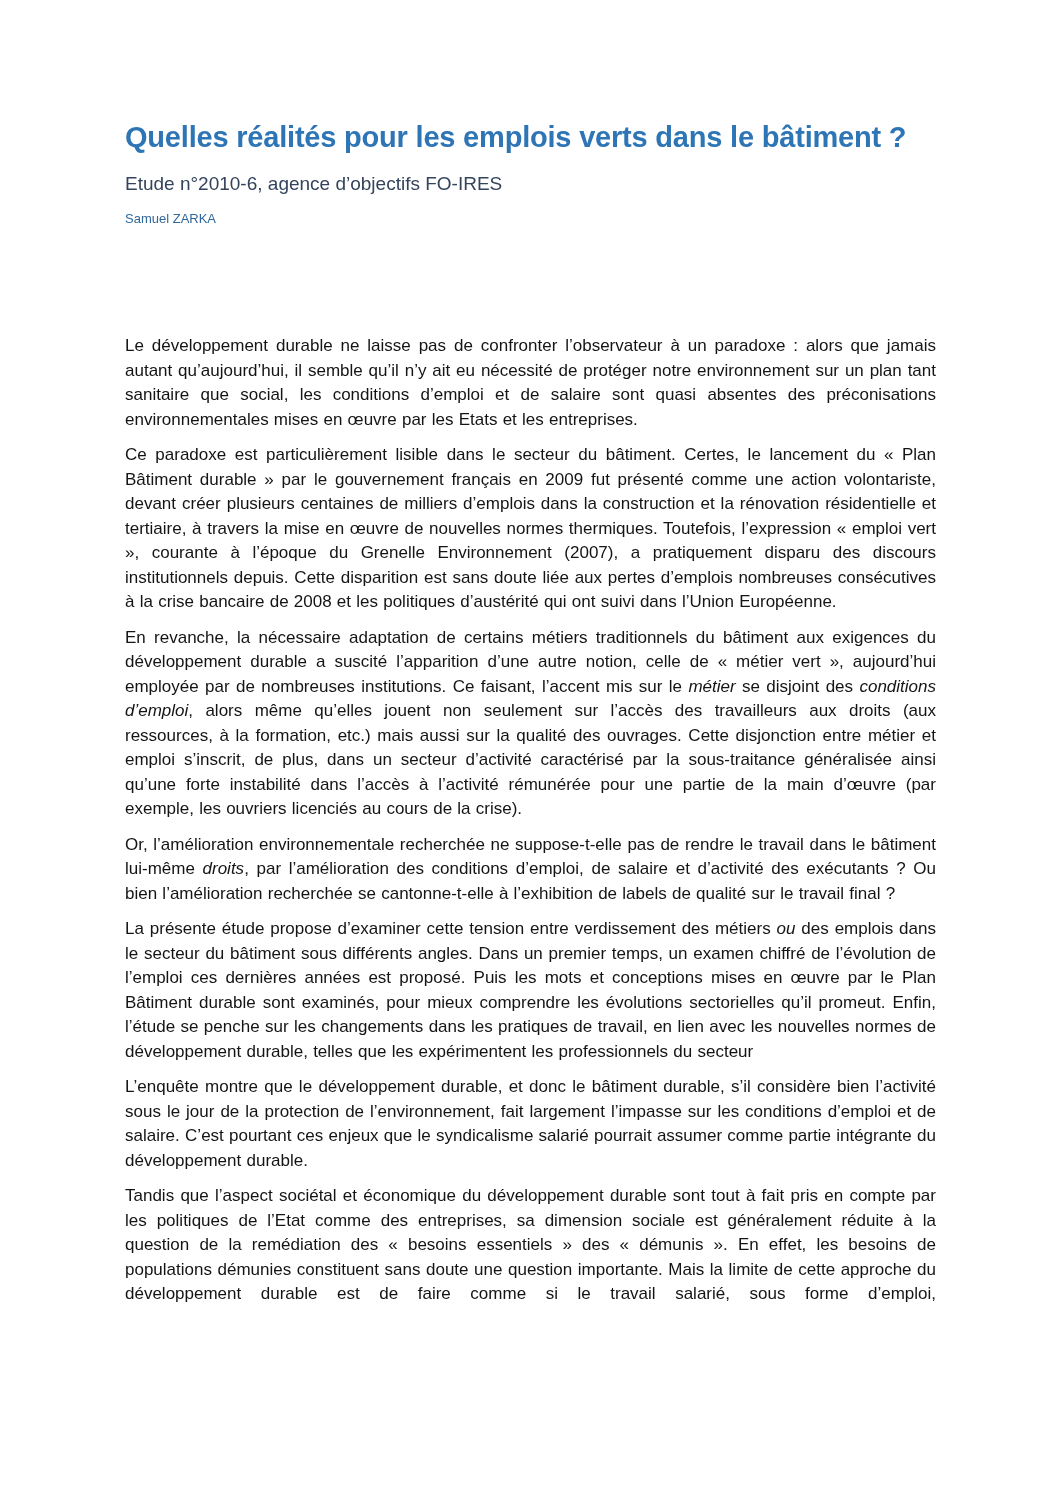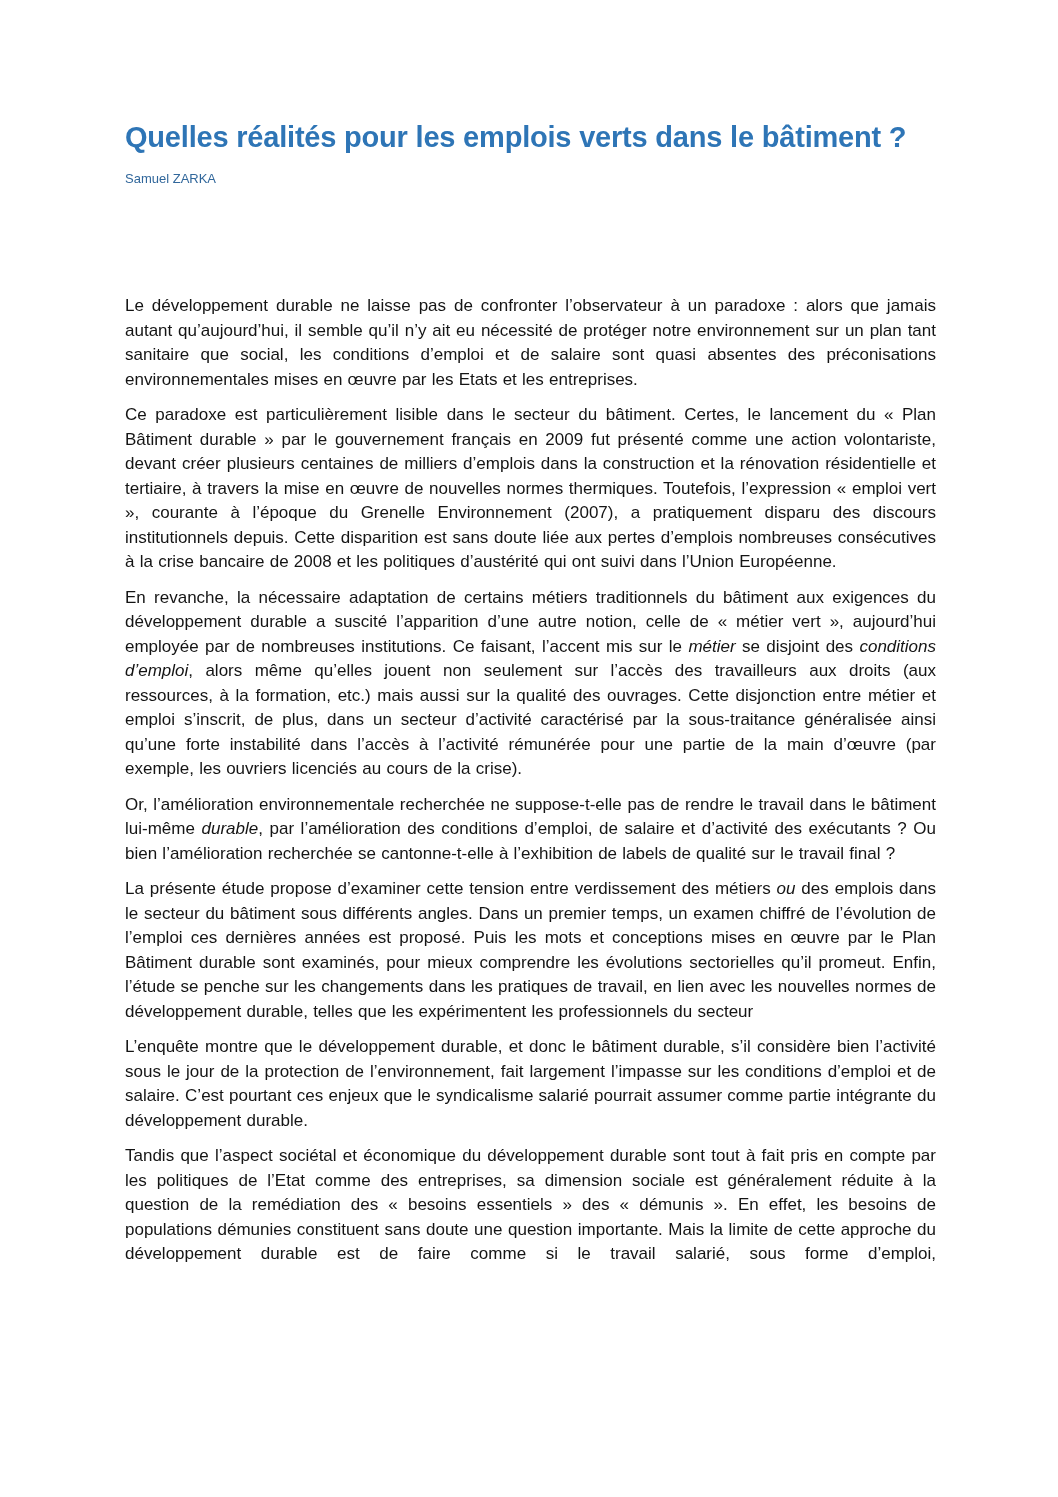--- a/index.html
+++ b/index.html
@@ -60,24 +60,25 @@
   .body-text .em {
     font-style: italic;
     margin-top: 48px;
   }
 </style>
 </head>
 <body>
 
 <div class="page">
   <h1 class="doc-title">Quelles réalités pour les emplois verts dans le bâtiment ?</h1>
+  <p class="doc-subtitle">Etude n°2010-6, agence d’objectifs FO-IRES</p>
   <p class="doc-author">Samuel ZARKA</p>
 
   <div class="body-text">
       <p><span>Le développement durable ne laisse pas de confronter l’observateur à un paradoxe : alors que jamais autant qu’aujourd’hui, il semble qu’il n’y ait eu nécessité de protéger notre environnement sur un plan tant sanitaire que social, les conditions d’emploi et de salaire sont quasi absentes des préconisations environnementales mises en œuvre par les Etats et les entreprises.</span></p>
       <p><span>Ce paradoxe est particulièrement lisible dans le secteur du bâtiment. Certes, le lancement du « Plan Bâtiment durable » par le gouvernement français en 2009 fut présenté comme une action volontariste, devant créer plusieurs centaines de milliers d’emplois dans la construction et la rénovation résidentielle et tertiaire, à travers la mise en œuvre de nouvelles normes thermiques. Toutefois, l’expression « emploi vert », courante à l’époque du Grenelle Environnement (2007), a pratiquement disparu des discours institutionnels depuis. Cette disparition est sans doute liée aux pertes d’emplois nombreuses consécutives à la crise bancaire de 2008 et les politiques d’austérité qui ont suivi dans l’Union Européenne.</span></p>
       <p><span>En revanche, la nécessaire adaptation de certains métiers traditionnels du bâtiment aux exigences du développement durable a suscité l’apparition d’une autre notion, celle de « métier vert », aujourd’hui employée par de nombreuses institutions. Ce faisant, l’accent mis sur le </span><span class="em">métier</span><span> se disjoint des </span><span class="em">conditions d’emploi</span><span>, alors même qu’elles jouent non seulement sur l’accès des travailleurs aux droits (aux ressources, à la formation, etc.) mais aussi sur la qualité des ouvrages. Cette disjonction entre métier et emploi s’inscrit, de plus, dans un secteur d’activité caractérisé par la sous-traitance généralisée ainsi qu’une forte instabilité dans l’accès à l’activité rémunérée pour une partie de la main d’œuvre (par exemple, les ouvriers licenciés au cours de la crise).</span></p>
-      <p><span>Or, l’amélioration environnementale recherchée ne suppose-t-elle pas de rendre le travail dans le bâtiment lui-même </span><span class="em">durable</span><span>, par l’amélioration des conditions d’emploi, de salaire et d’activité des exécutants ? Ou bien l’amélioration recherchée se cantonne-t-elle à l’exhibition de labels de qualité sur le travail final ?</span></p>
+      <p><span>Or, l’amélioration environnementale recherchée ne suppose-t-elle pas de rendre le travail dans le bâtiment lui-même </span><span class="em">droits</span><span>, par l’amélioration des conditions d’emploi, de salaire et d’activité des exécutants ? Ou bien l’amélioration recherchée se cantonne-t-elle à l’exhibition de labels de qualité sur le travail final ?</span></p>
       <p><span>La présente étude propose d’examiner cette tension entre verdissement des métiers </span><span class="em">ou</span><span> des emplois dans le secteur du bâtiment sous différents angles. Dans un premier temps, un examen chiffré de l’évolution de l’emploi ces dernières années est proposé. Puis les mots et conceptions mises en œuvre par le Plan Bâtiment durable sont examinés, pour mieux comprendre les évolutions sectorielles qu’il promeut. Enfin, l’étude se penche sur les changements dans les pratiques de travail, en lien avec les nouvelles normes de développement durable, telles que les expérimentent les professionnels du secteur</span></p>
       <p><span>L’enquête montre que le développement durable, et donc le bâtiment durable, s’il considère bien l’activité sous le jour de la protection de l’environnement, fait largement l’impasse sur les conditions d’emploi et de salaire. C’est pourtant ces enjeux que le syndicalisme salarié pourrait assumer comme partie intégrante du développement durable.</span></p>
       <p class="justify-last"><span>Tandis que l’aspect sociétal et économique du développement durable sont tout à fait pris en compte par les politiques de l’Etat comme des entreprises, sa dimension sociale est généralement réduite à la question de la remédiation des « besoins essentiels » des « démunis ». En effet, les besoins de populations démunies constituent sans doute une question importante. Mais la limite de cette approche du développement durable est de faire comme si le travail salarié, sous forme d’emploi,</span></p>
     </div>
 </div>
 
 </body></html>

